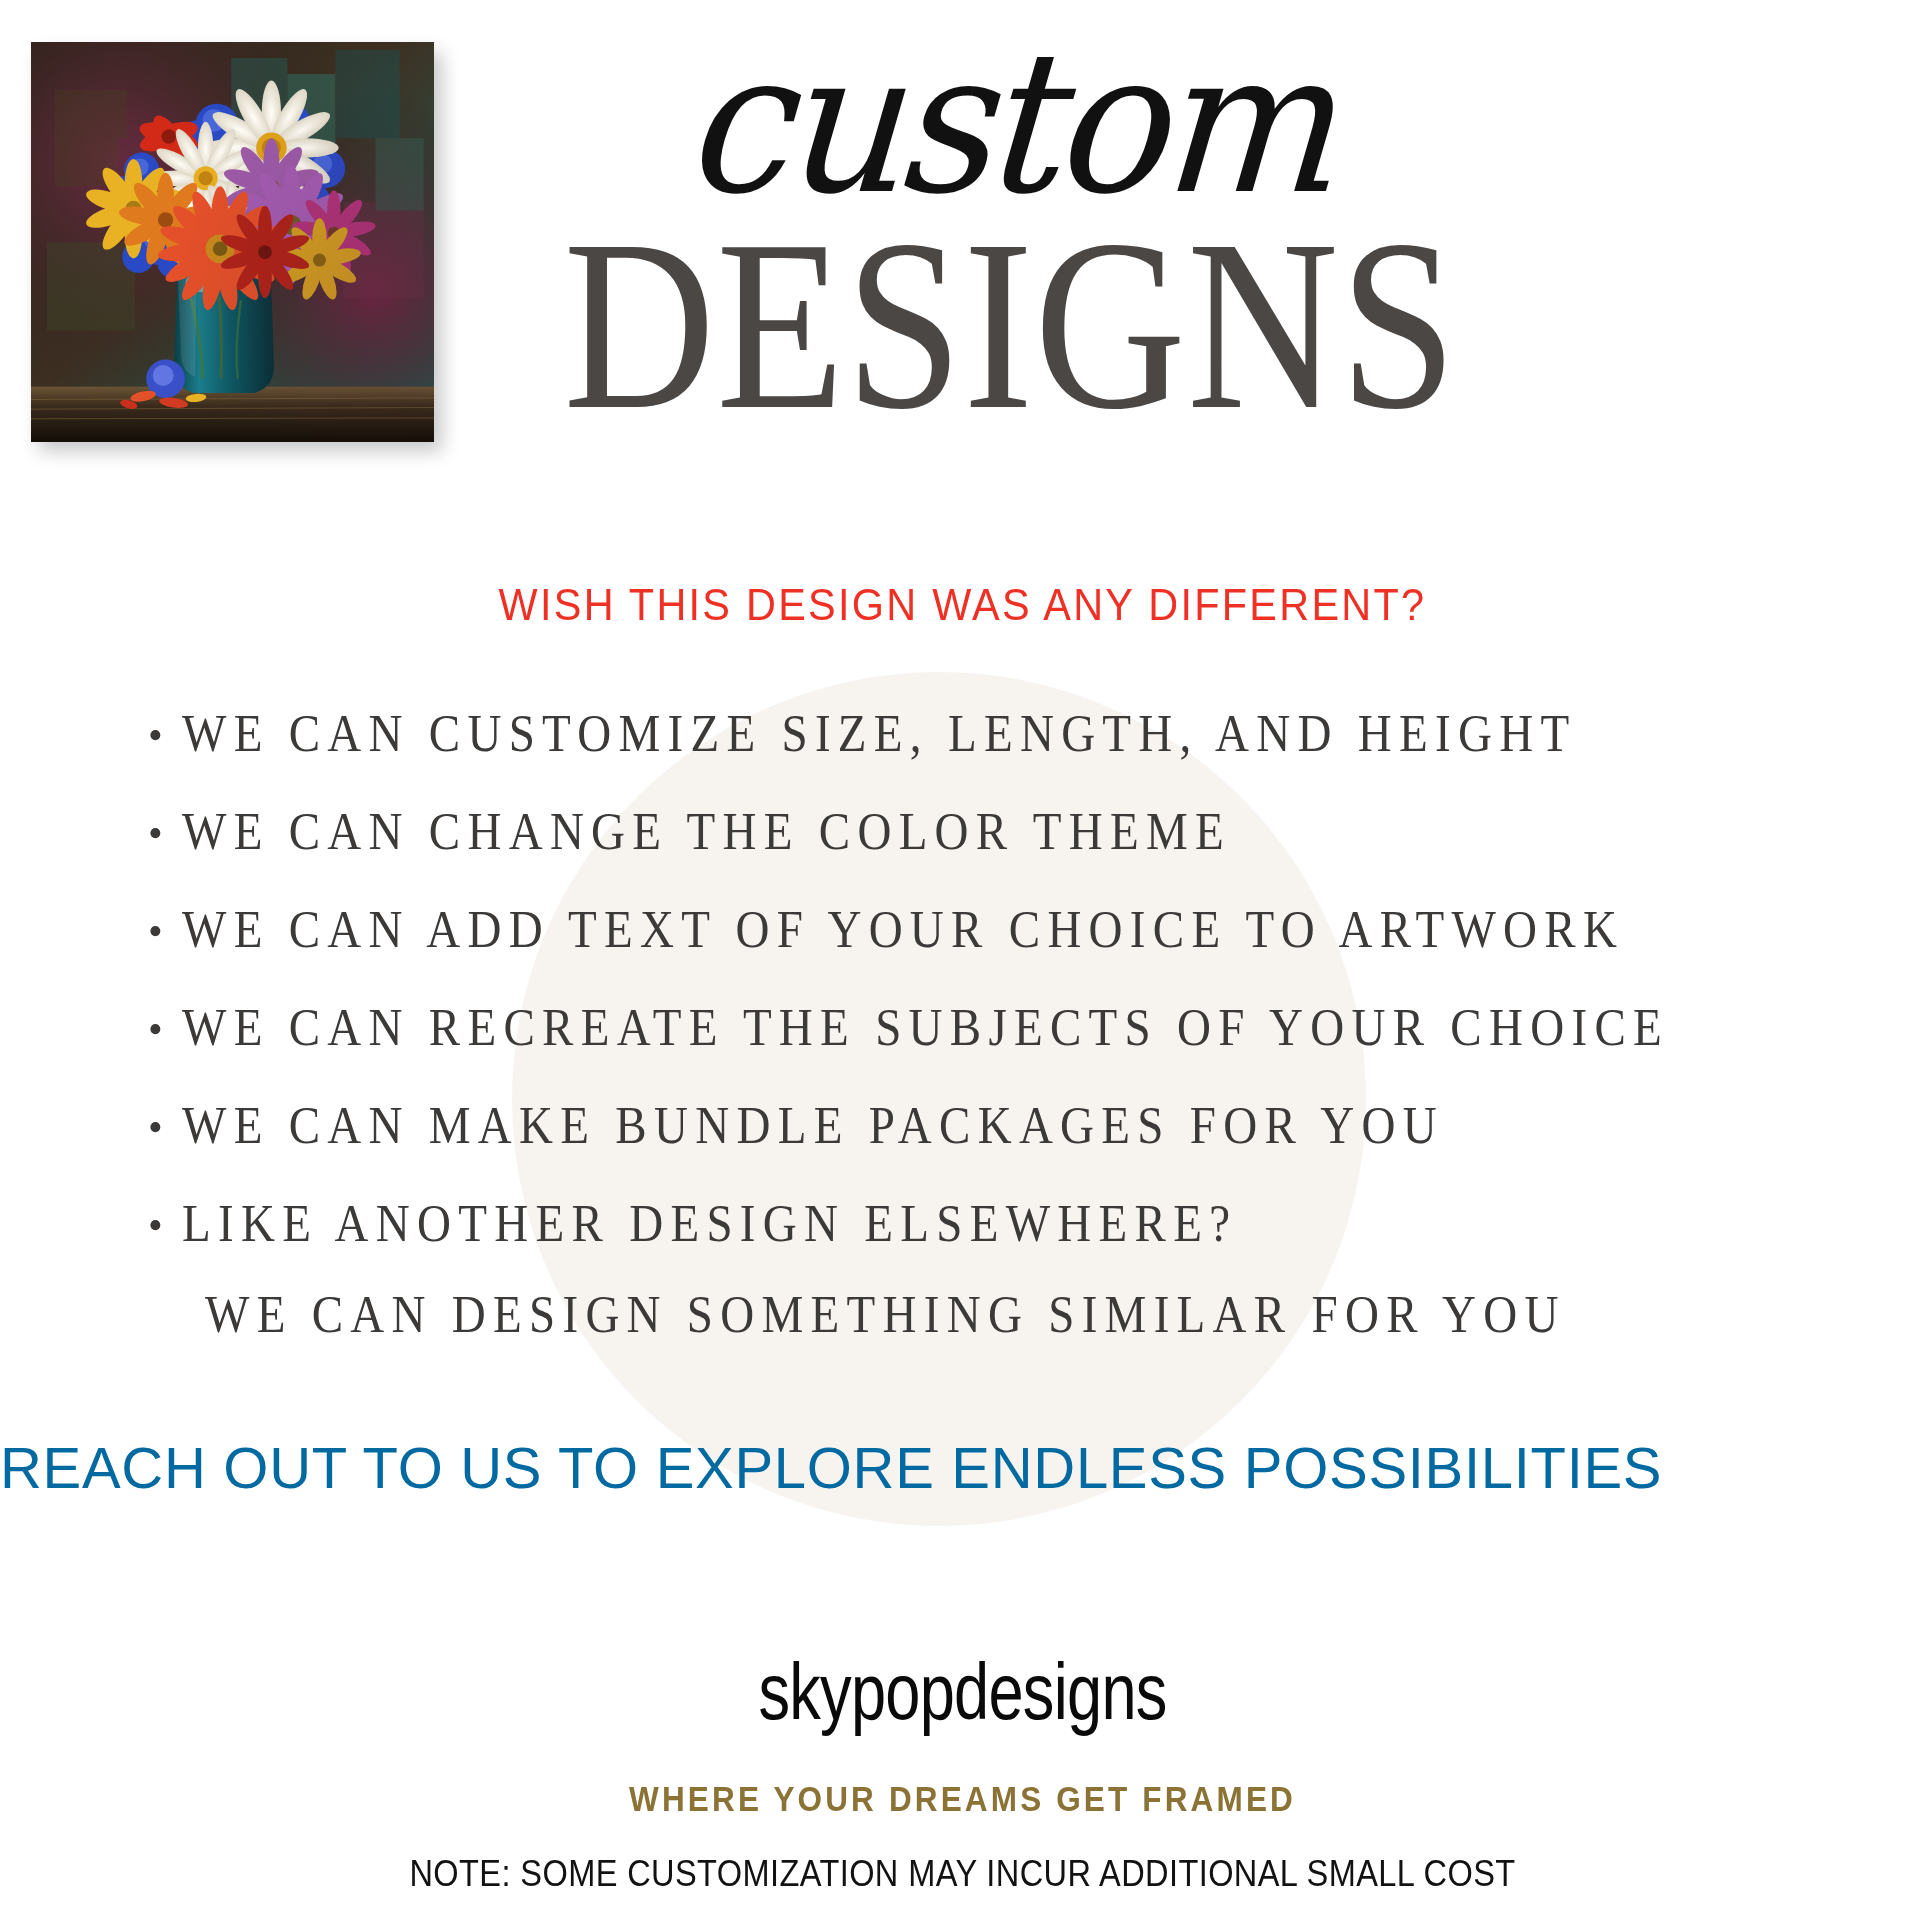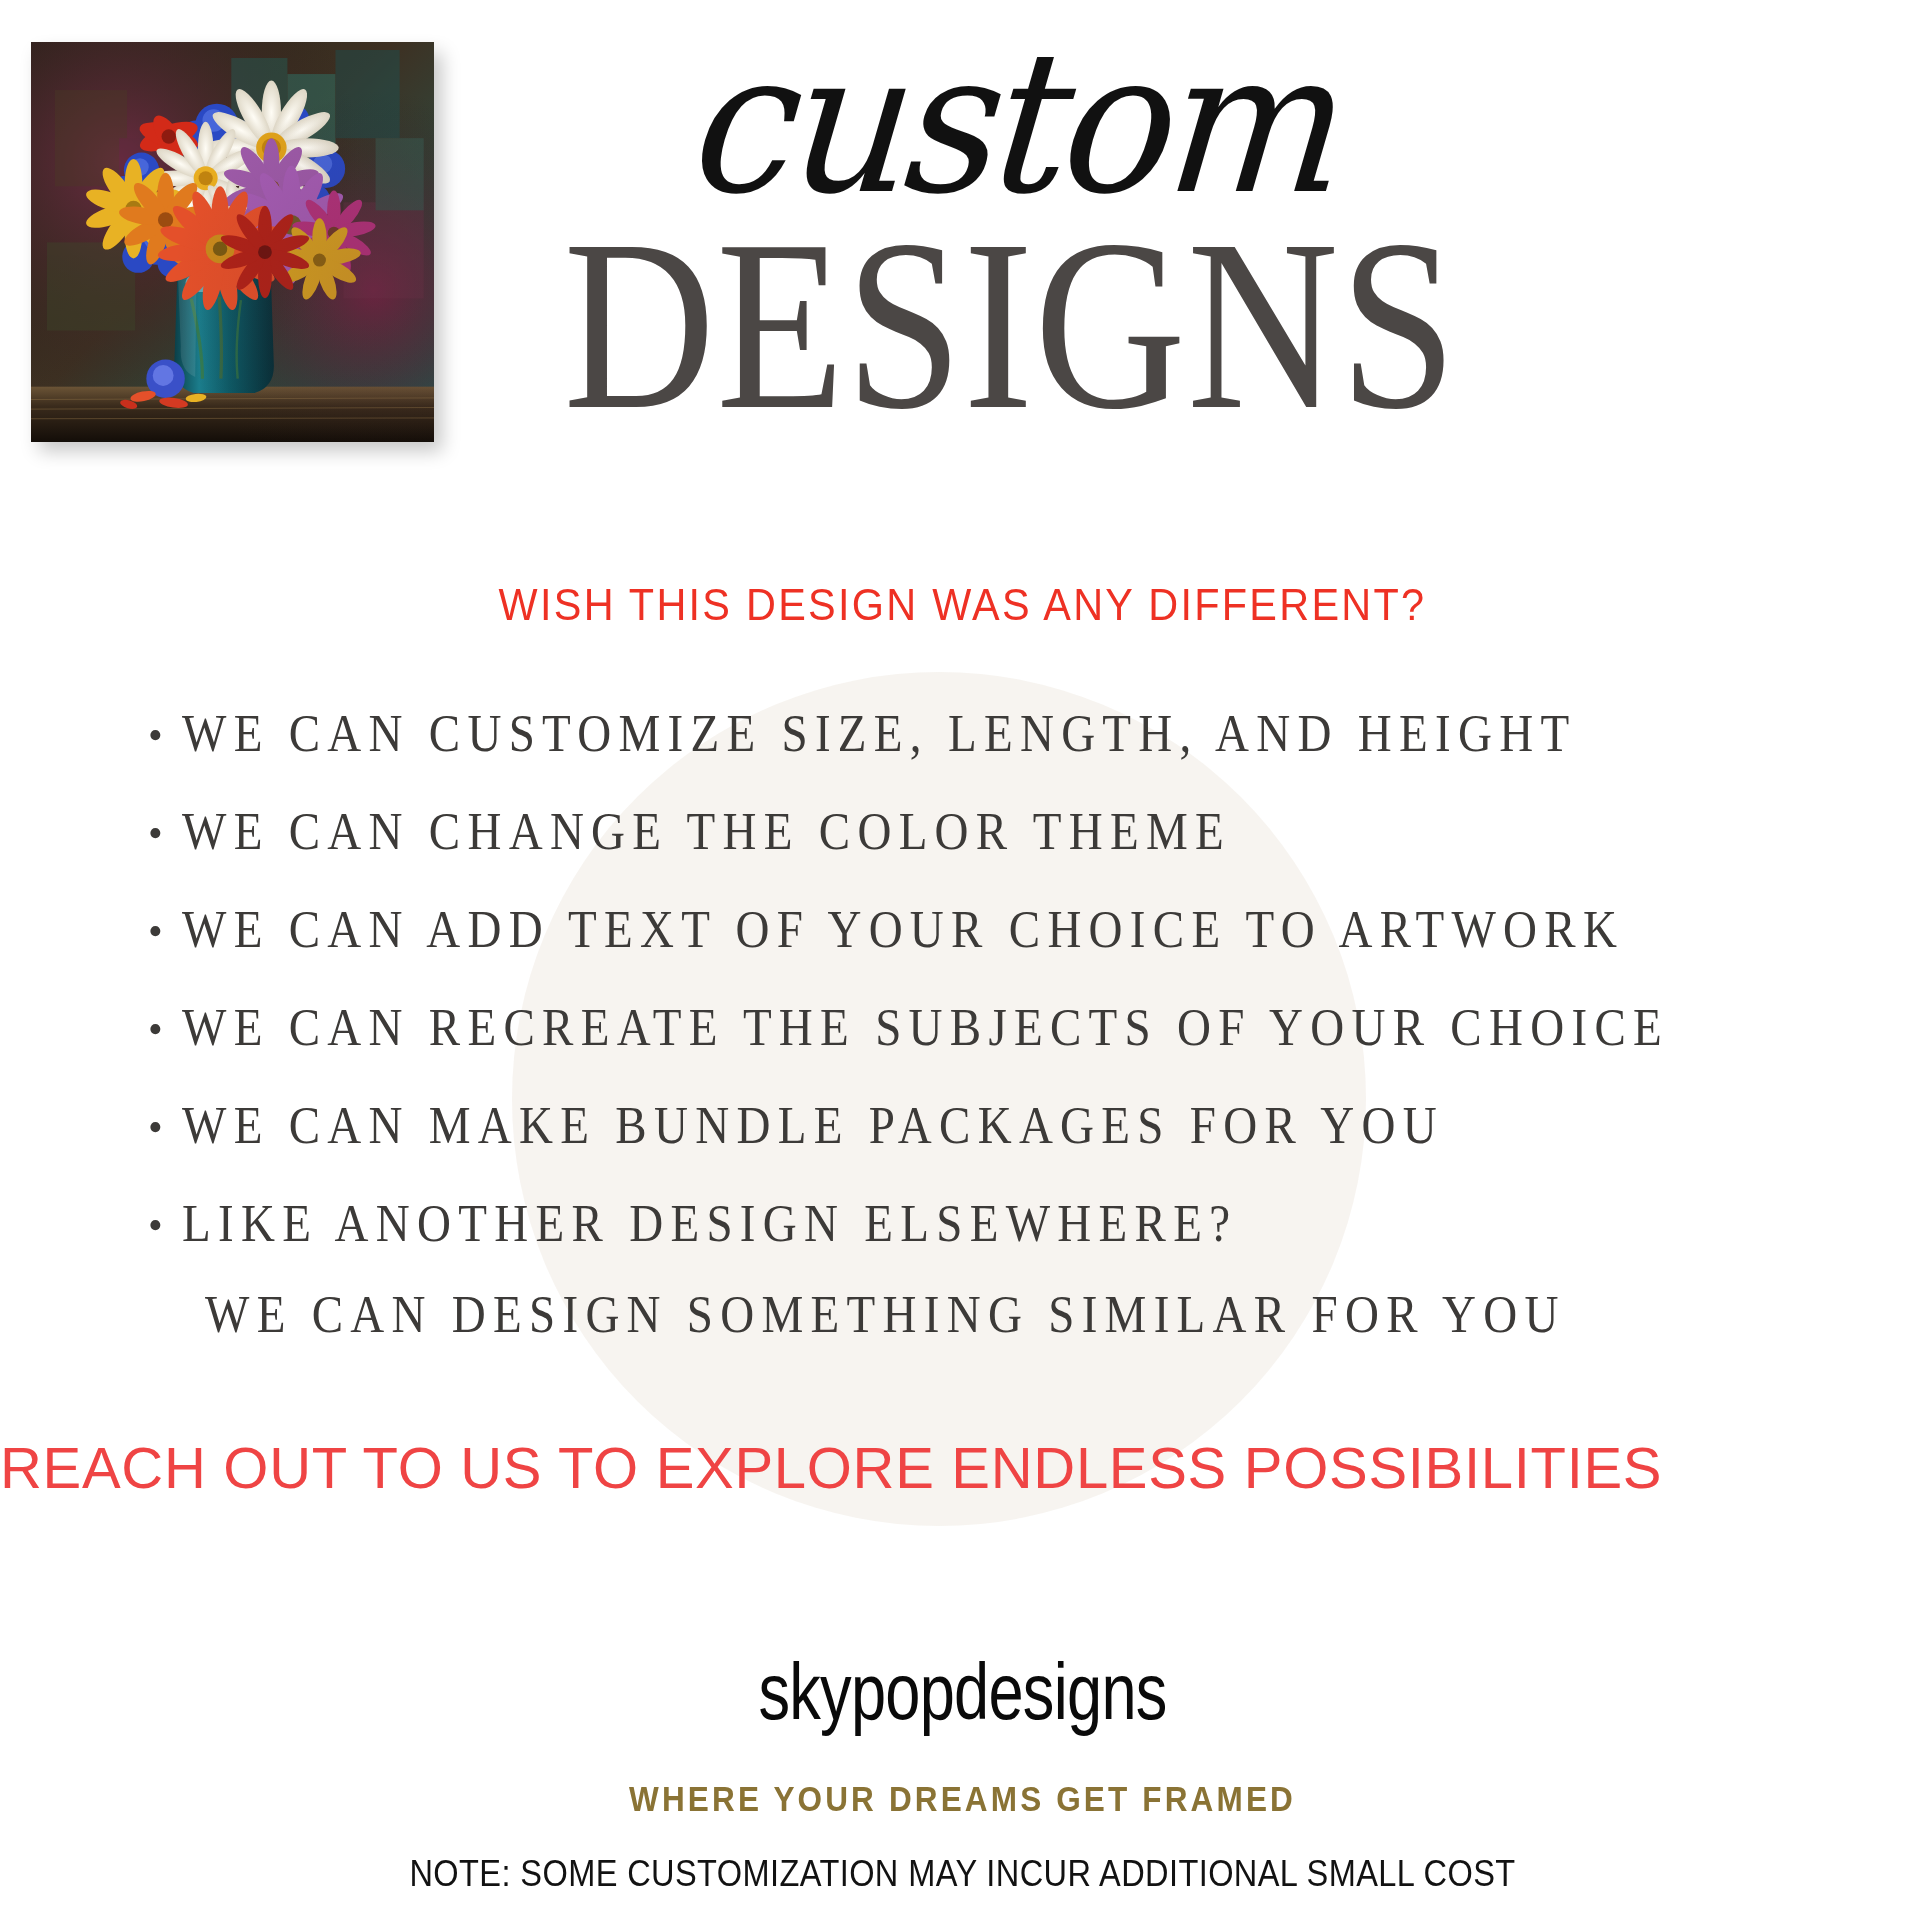--- a/index.html
+++ b/index.html
@@ -162,21 +162,21 @@
     position: absolute;
     left: 0;
     top: 1434px;
     width: 1563px;
     text-align: center;
     z-index: 2;
     font-family: "Liberation Sans", sans-serif;
     font-weight: 400;
     font-size: 58px;
     letter-spacing: 0.012em;
-    color: #ef4444;
+    color: #0369a1;
     white-space: nowrap;
   }
 
   
   .brand {
     position: absolute;
     left: 0;
     top: 1646px;
     width: 1925px;
     text-align: center;

